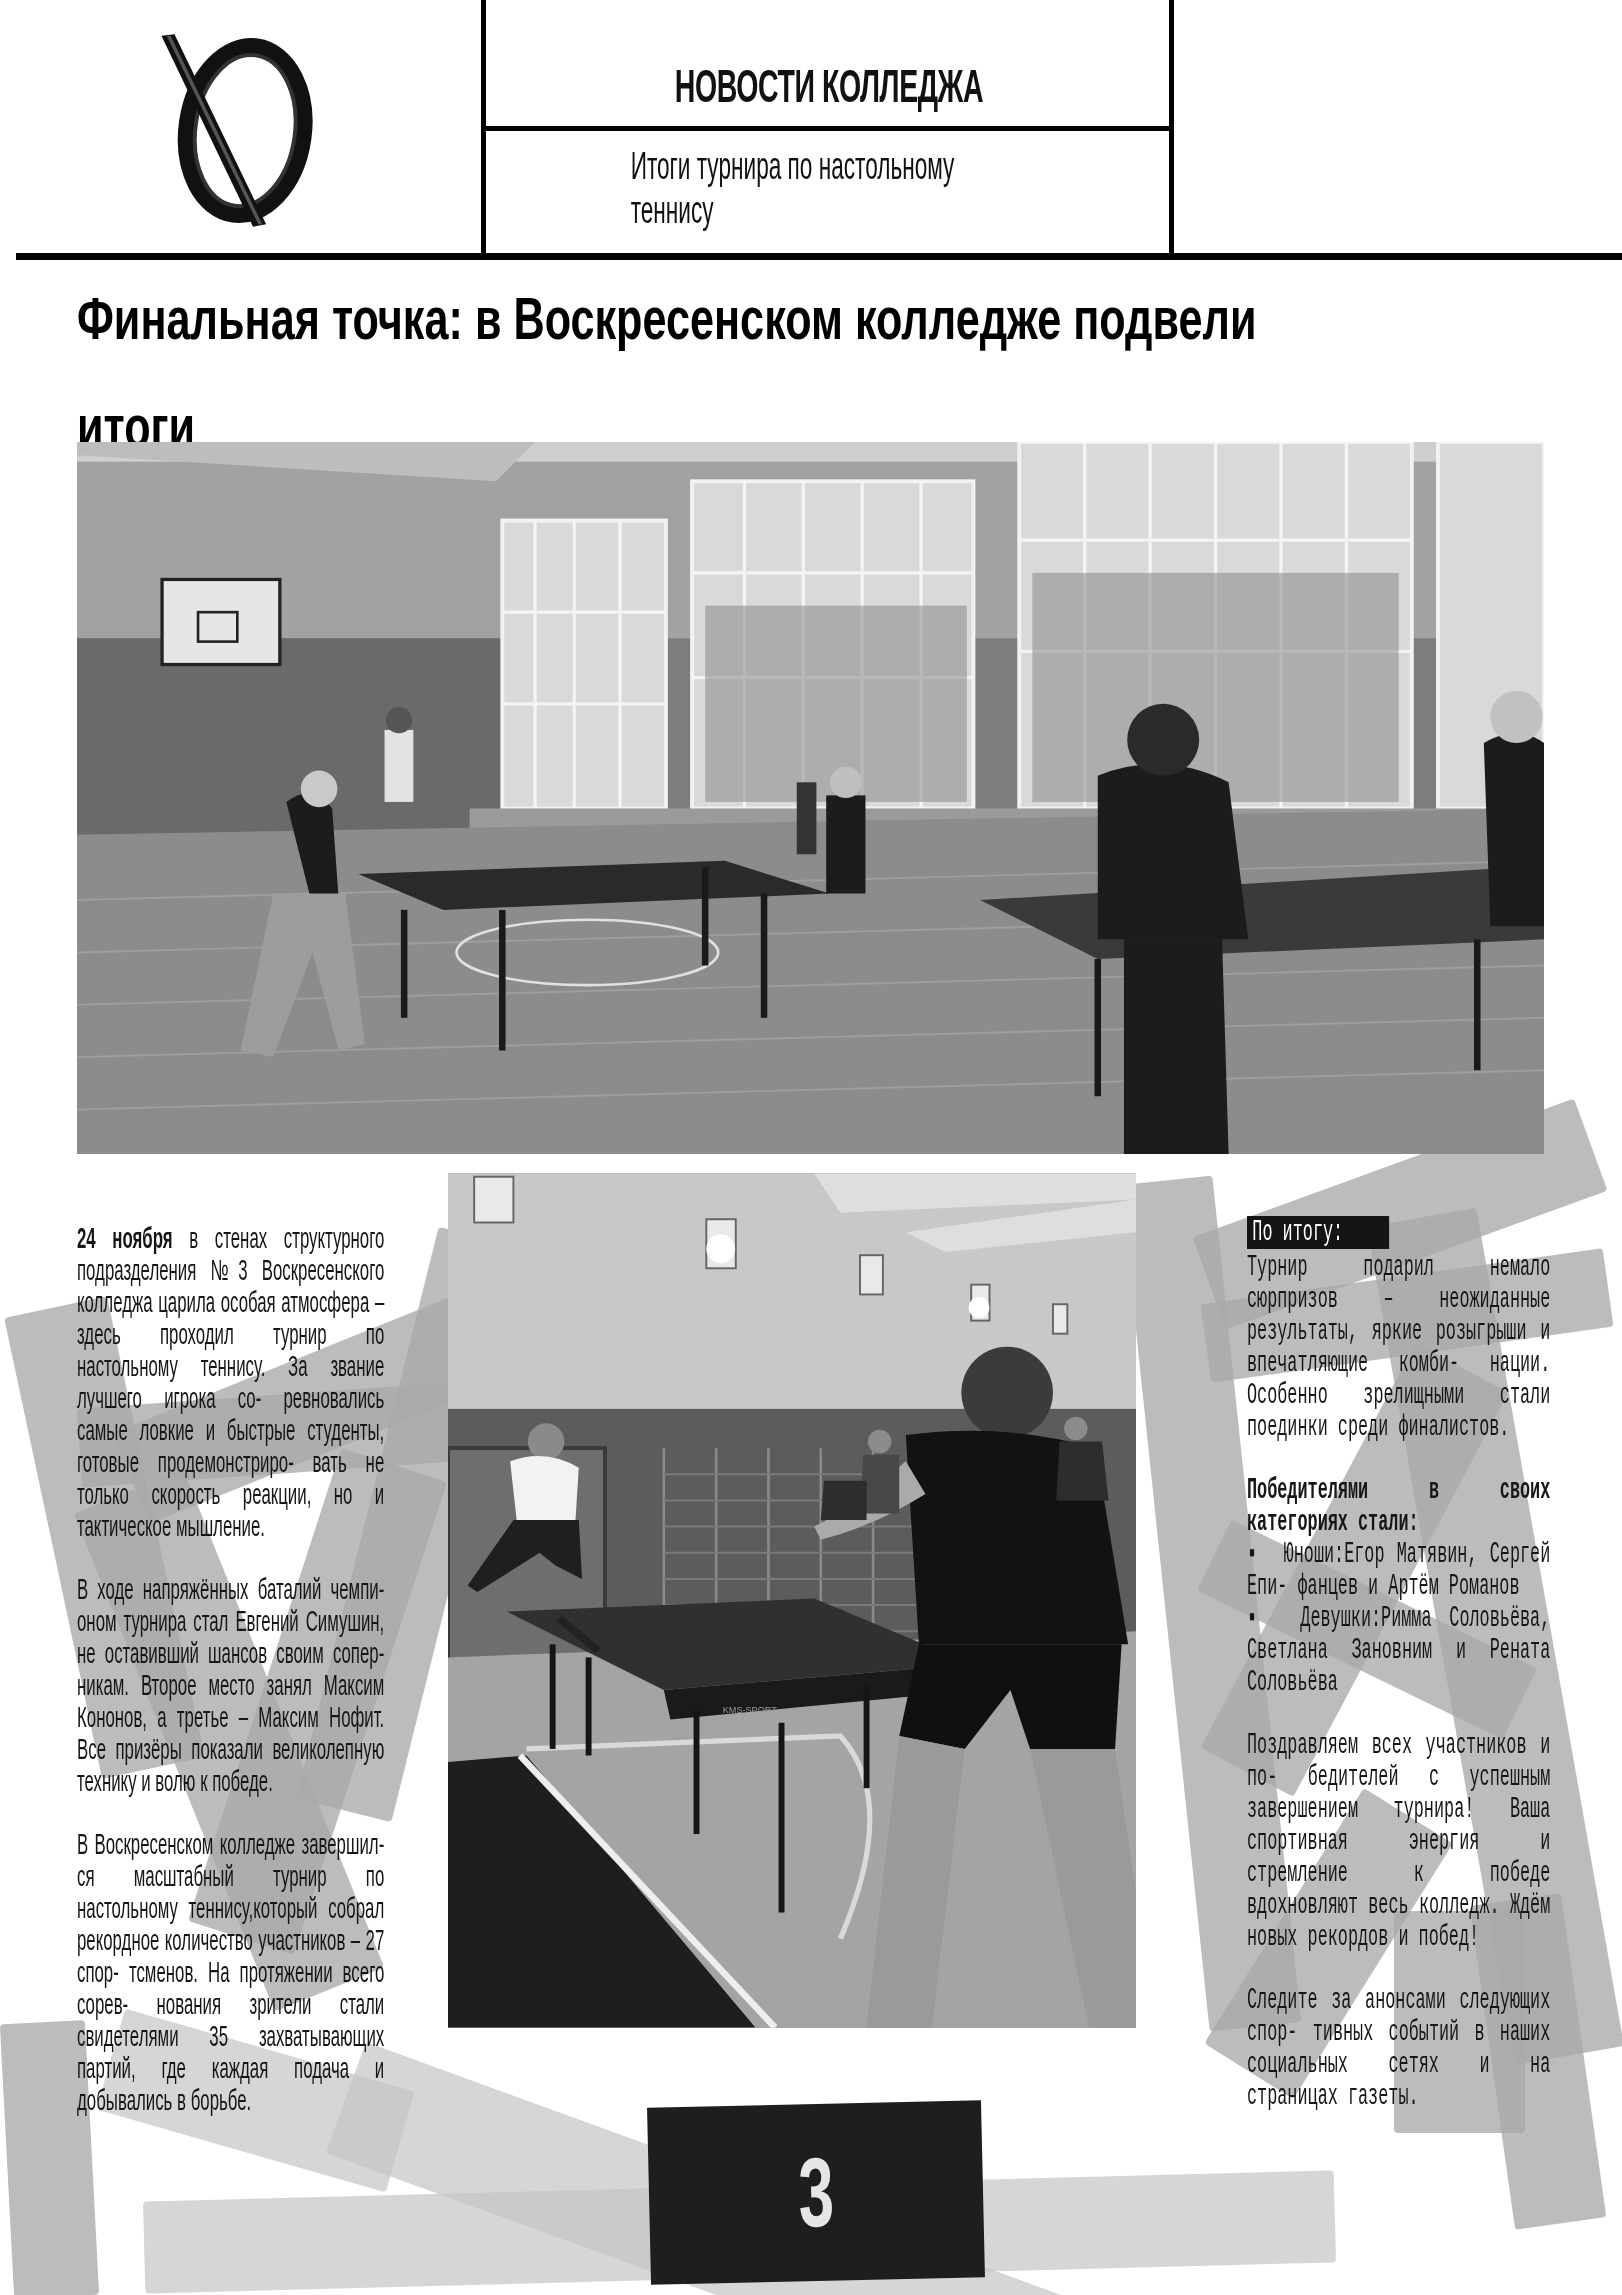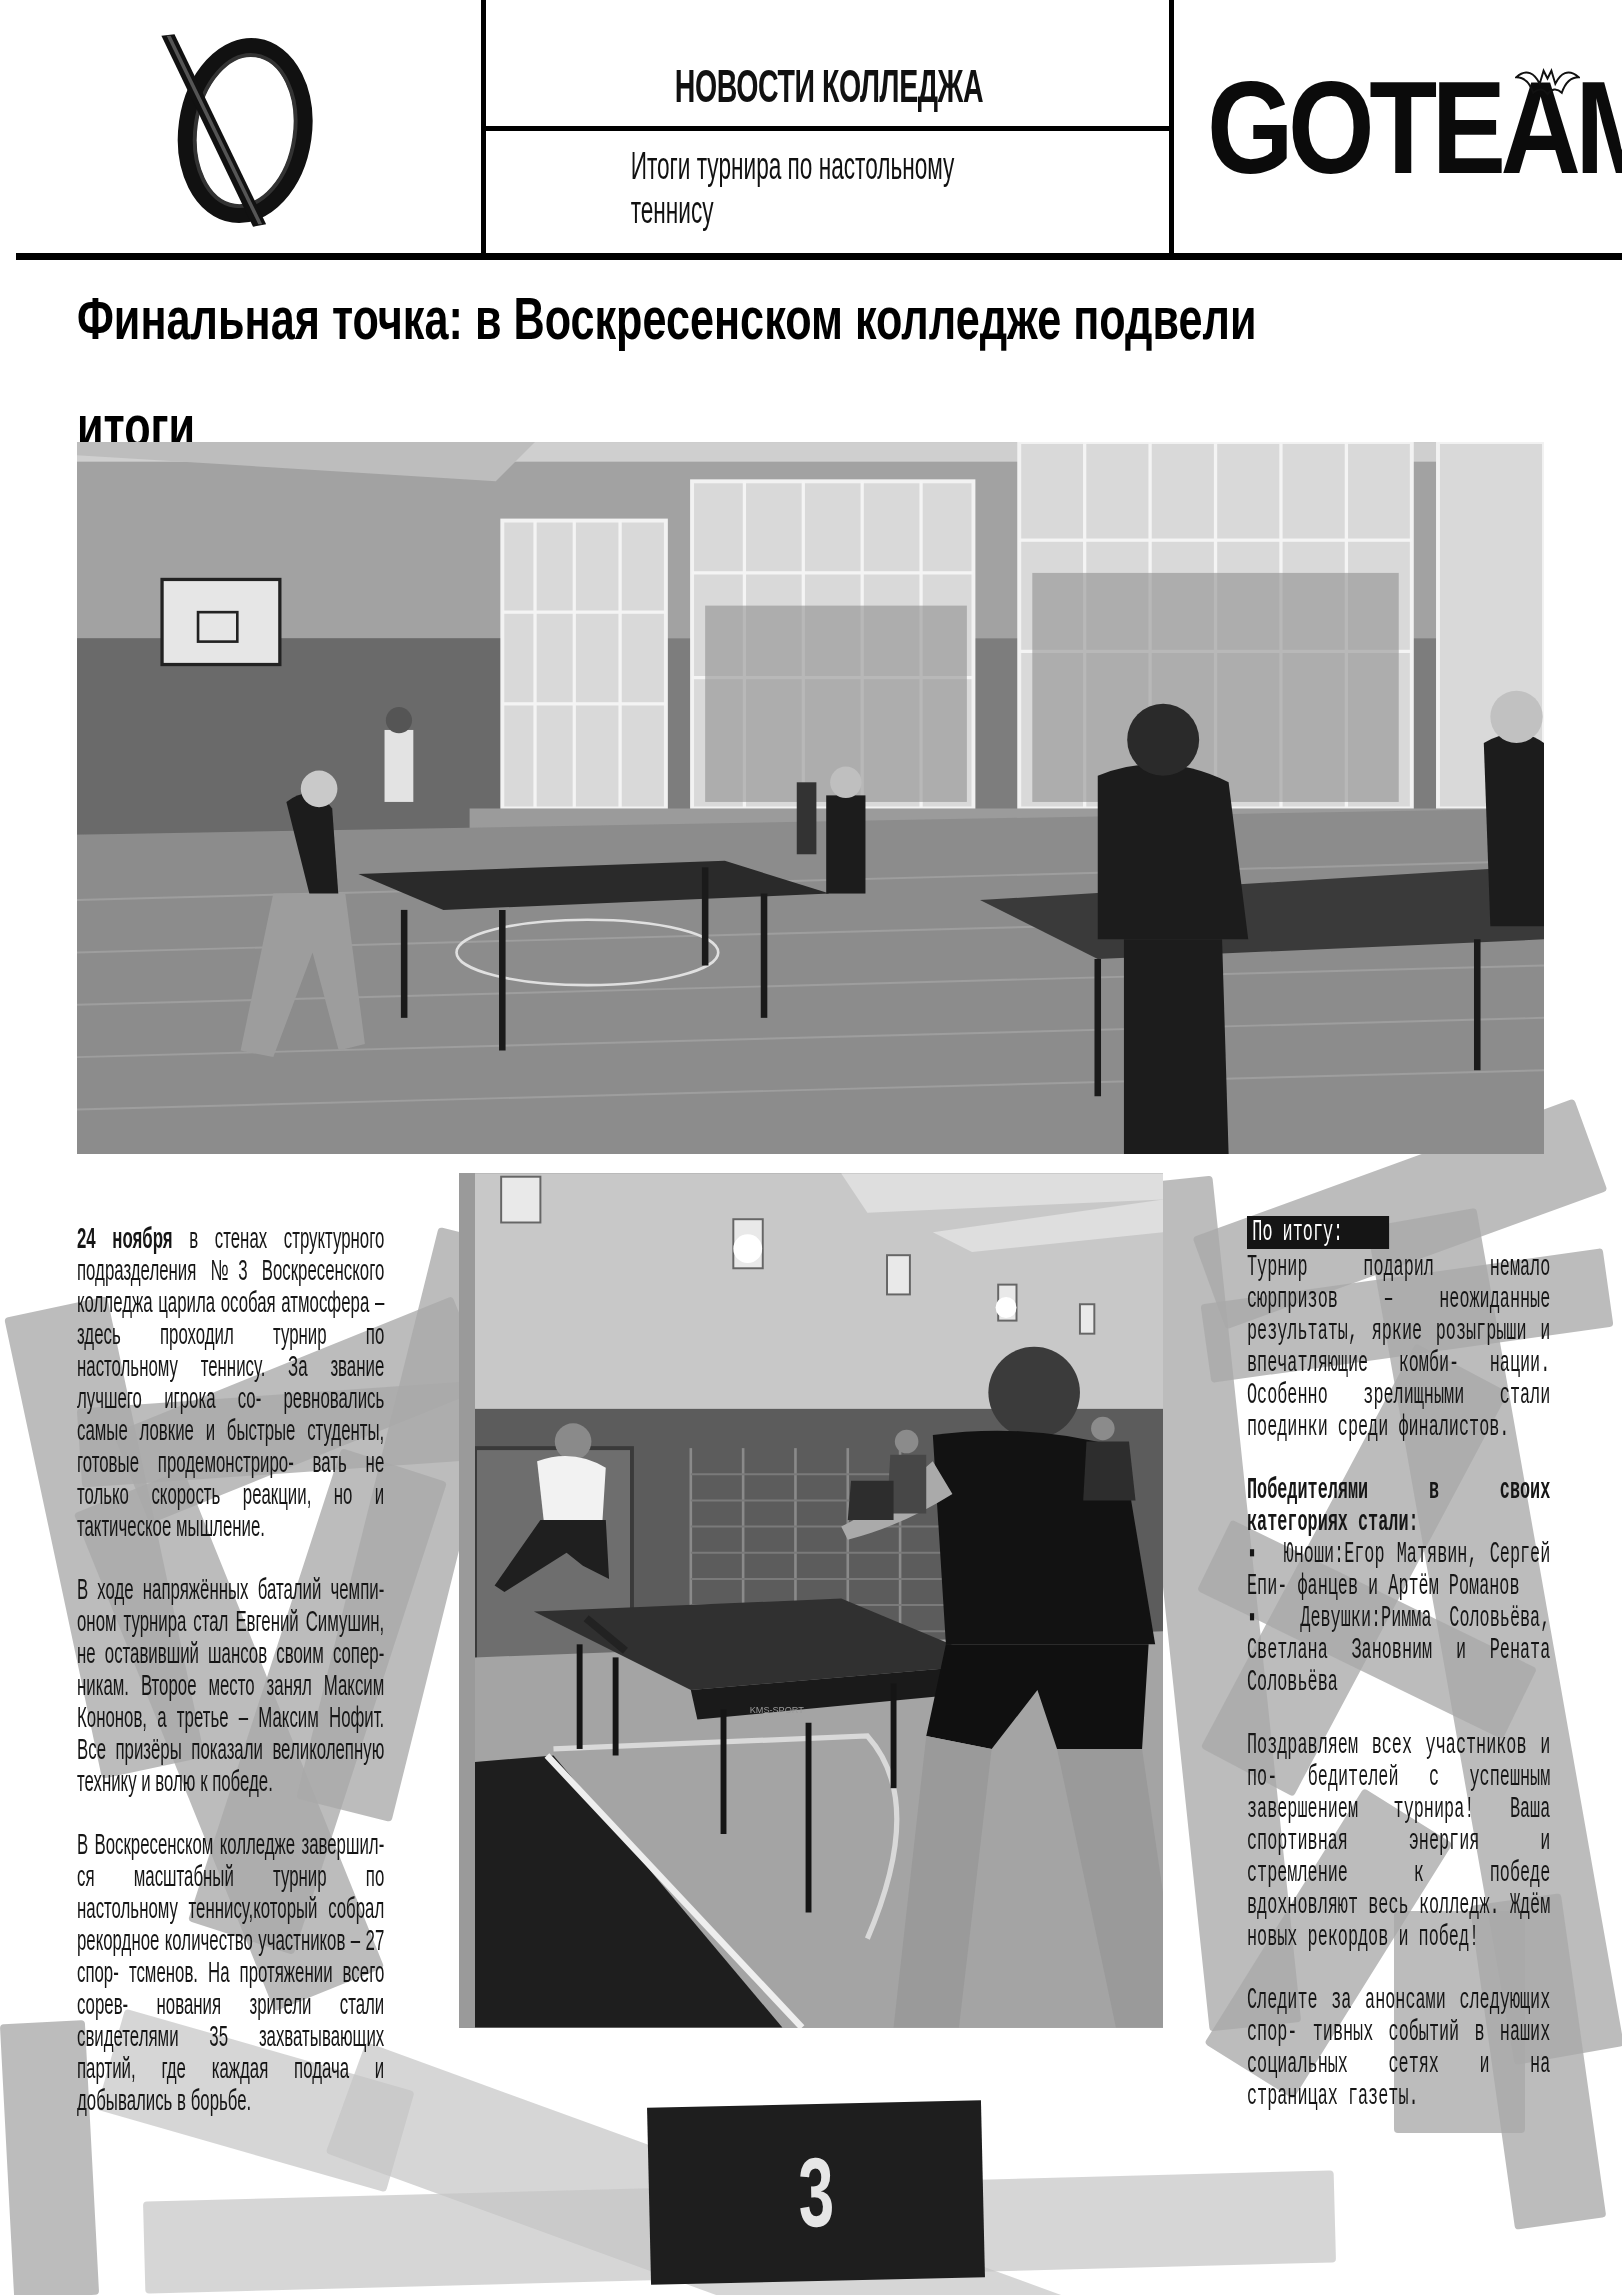--- a/index.html
+++ b/index.html
@@ -41,21 +41,21 @@
   
   .headline {
     position: absolute; left: 77px; top: 265px; width: 1701px;
     font-weight: bold; font-size: 60px; line-height: 108px;
     transform: scaleX(.72); transform-origin: left top; color: #000;
   }
 
   
   .photo { position: absolute; overflow: hidden; }
   .photo-1 { left: 77px; top: 442px; width: 1467px; height: 712px; background: #8a8a8a; }
-  .photo-2 { left: 459px; top: 1173px; width: 688px; height: 855px; background: #9a9a9a; padding-left: 16px; }
+  .photo-2 { left: 448px; top: 1173px; width: 688px; height: 855px; background: #9a9a9a; }
 
   
   .col { position: absolute; font-size: 29px; line-height: 32px; text-align: justify;
          color: #161616; margin-top: 36px; }
   .col .inner { transform: scaleX(.58); transform-origin: left top; width: 172%; }
   .col p { margin: 0 0 31px 0; }
   .col b { font-weight: bold; }
   .col-left { left: 77px; top: 1186px; width: 308px; }
   .col-right { left: 1247px; top: 1180px; width: 304px; font-family: Liberation Mono, monospace; }
   .tag {
@@ -110,26 +110,20 @@
       <ellipse cx="150" cy="175" rx="88" ry="128" fill="none" stroke="#111" stroke-width="28" transform="rotate(8 150 175)"></ellipse>
       <ellipse cx="150" cy="175" rx="76" ry="116" fill="none" stroke="#333" stroke-width="6" transform="rotate(8 150 175)"></ellipse>
       <polygon points="22,30 42,28 182,318 162,322" fill="#111"></polygon>
       <polygon points="30,30 36,30 176,318 170,318" fill="#555"></polygon>
     </svg>
   </div>
 
   <div class="section-title">НОВОСТИ КОЛЛЕДЖА</div>
   <div class="section-sub">Итоги турнира по настольному теннису</div>
 
-  <div class="logo-right">
-    <div class="txt">GOTEAM</div>
-    <svg class="bat" width="65" height="39" viewBox="0 0 100 60">
-      <path d="M2 28 C18 14 30 22 38 38 L44 18 L50 30 L56 18 L62 38 C70 22 82 14 98 28 C84 28 76 40 72 52 C64 44 56 46 50 54 C44 46 36 44 28 52 C24 40 16 28 2 28 Z" fill="none" stroke="#111" stroke-width="3"></path>
-    </svg>
-  </div>
 </header>
 
 <h1 class="headline" style="margin:0;">
   <span>Финальная точка: в Воскресенском колледже подвели итоги</span><br>
   <span>турнира по настольному теннису</span>
 </h1>
 
 <div class="photo photo-1">
   <svg width="1467" height="712" viewBox="0 0 2242 1088">
     <rect width="2242" height="1088" fill="#7d7d7d"></rect>

